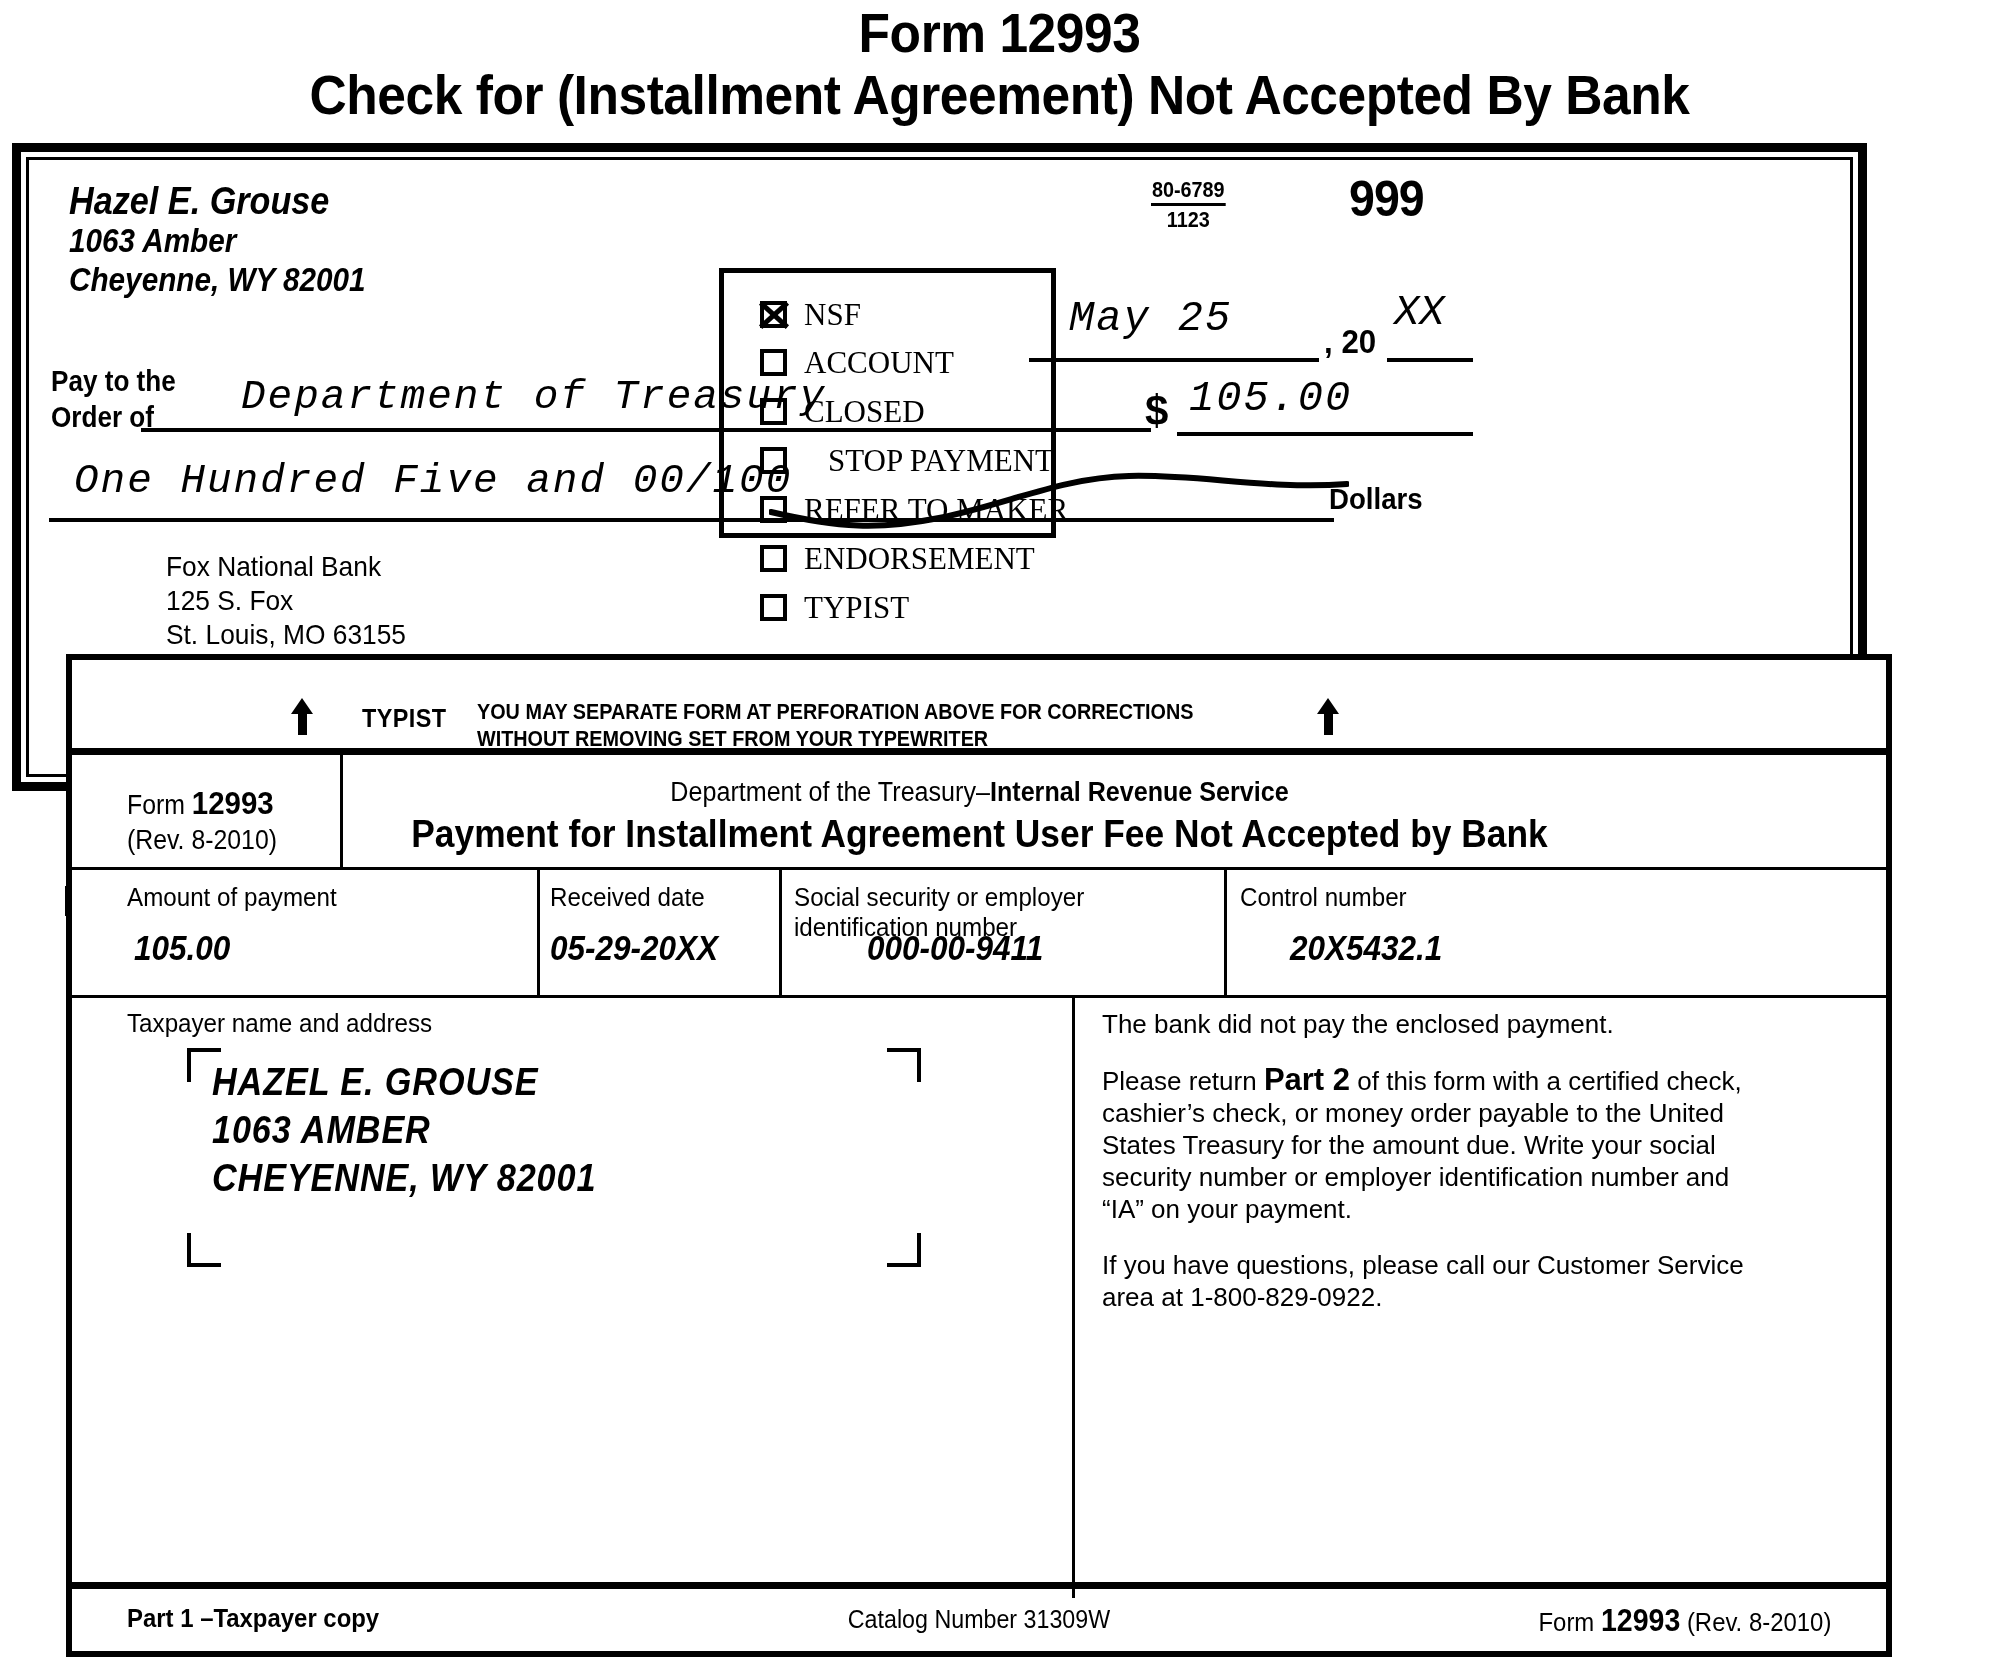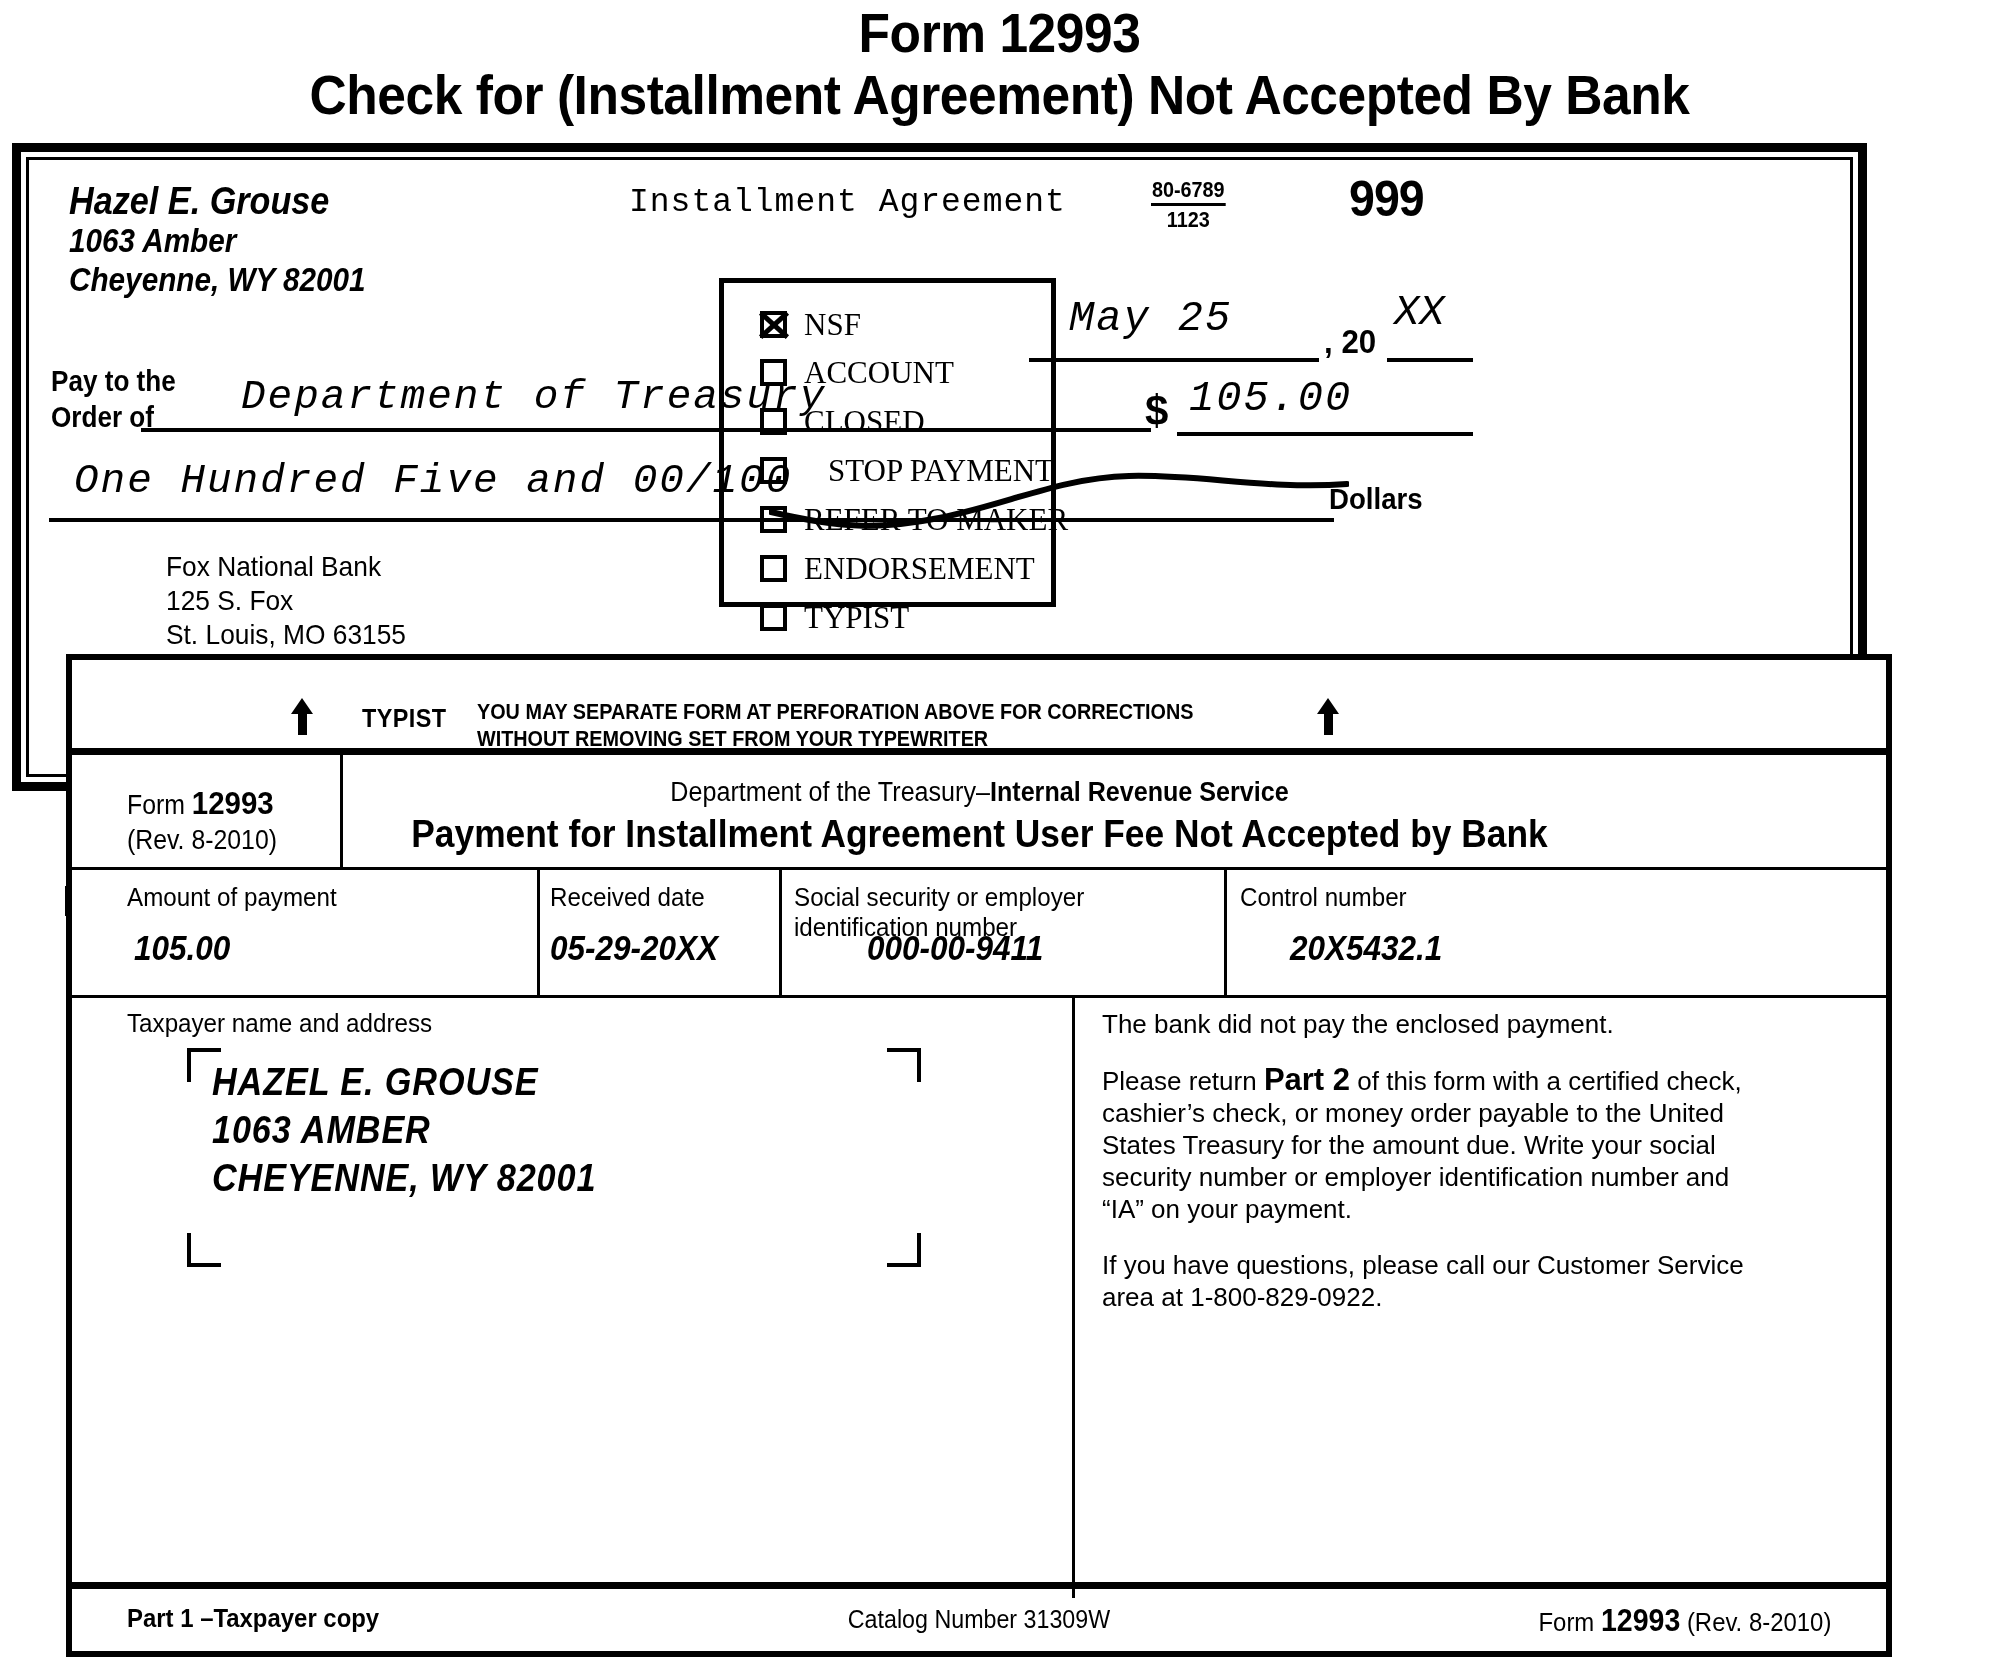--- a/index.html
+++ b/index.html
@@ -260,23 +260,23 @@
     font-size: 28px;
     line-height: 34px;
     transform: scaleX(0.94);
     transform-origin: left top;
   }
 
   
   #reason-panel {
     position: absolute;
     left: 690px;
-    top: 118px;
+    top: 108px;
     width: 337px;
-    height: 329px;
+    height: 270px;
     border: 5px solid #000;
     box-sizing: border-box;
     background: transparent;
     padding-left: 13px;
   }
   .reason-row {
     position: absolute;
     left: 36px;
     display: flex;
     align-items: center;
@@ -569,21 +569,20 @@
 
 <div id="check">
   <div id="check-inner">
 
     <div class="payer-block">
       <div class="nm">Hazel E. Grouse</div>
       <div>1063 Amber</div>
       <div>Cheyenne, WY  82001</div>
     </div>
 
-    <div class="memo-line-label">Installment Agreement</div>
 
     <div class="fraction">
       <span class="num">80-6789</span>
       <span class="den">1123</span>
     </div>
 
     <div class="check-number">999</div>
 
     <div class="pay-label">
       <div>Pay to the</div>

